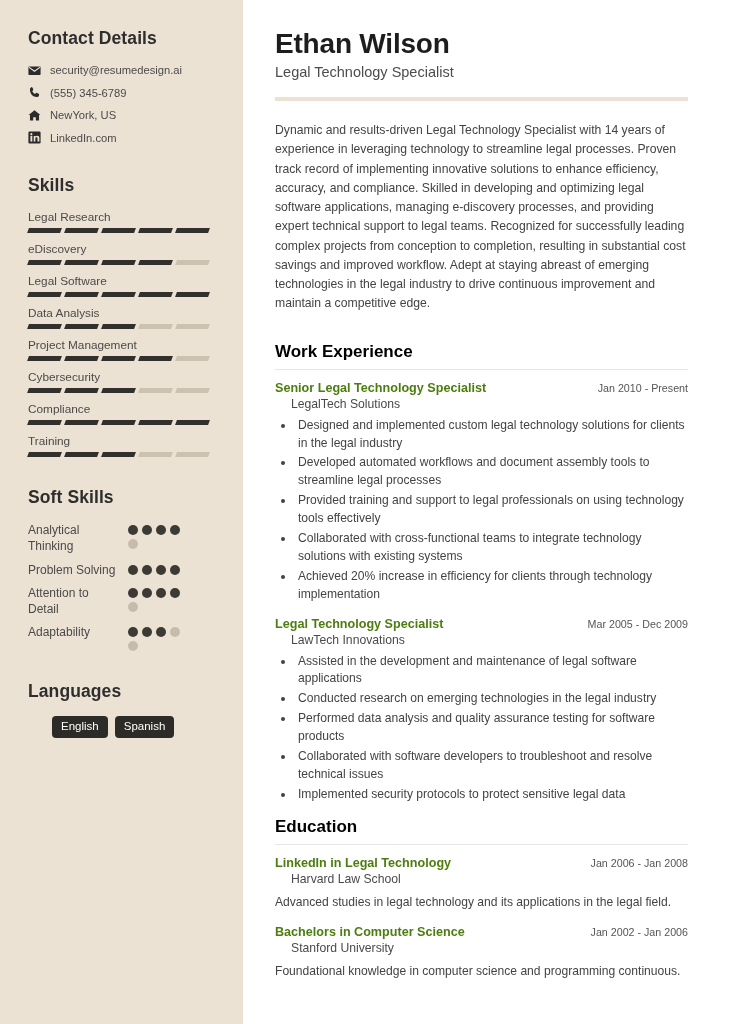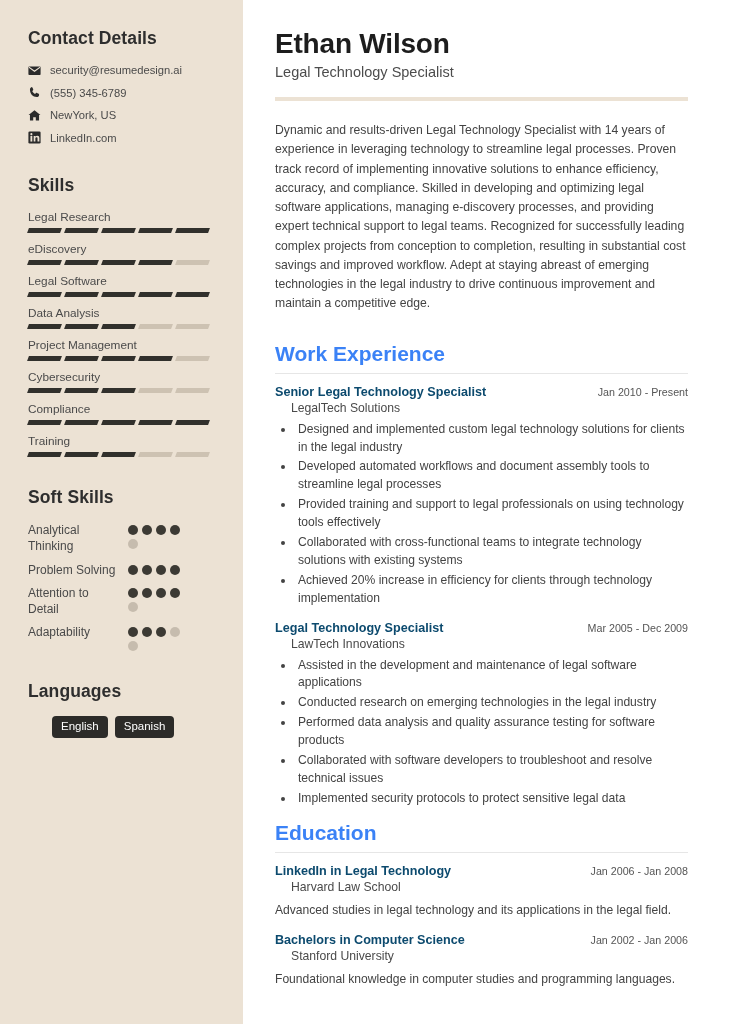--- a/index.html
+++ b/index.html
@@ -106,35 +106,35 @@
 
   .summary {
     font-size: 12.2px;
     line-height: 1.58;
     color: #434343;
     margin: 0 0 28px 0;
     text-align: left;
   }
 
   .sec-h {
-    font-size: 21px;
+    font-size: 17px;
     font-weight: bold;
-    color: #3b82f6;
+    color: #000000;
     margin: 0 0 7px 0;
   }
   .sec-rule { height: 1px; background: #e6e6e6; margin-bottom: 11px; }
 
   .entry { margin-bottom: 13px; }
   .entry-top {
     display: flex;
     align-items: baseline;
     justify-content: space-between;
     gap: 10px;
   }
-  .entry-title { font-size: 12.6px; font-weight: bold; color: #0c4a6e; }
+  .entry-title { font-size: 12.6px; font-weight: bold; color: #4d7c0f; }
   .entry-date { font-size: 10.7px; color: #555; white-space: nowrap; }
   .entry-org { font-size: 12.2px; color: #4a4a4a; margin-top: 2px; margin-left: 16px; }
   .entry-desc { font-size: 12.1px; color: #434343; line-height: 1.5; margin-top: 7px; }
 
   ul.bullets { margin: 6px 0 0 0; padding-left: 20px; }
   ul.bullets li {
     font-size: 12.1px;
     color: #434343;
     line-height: 1.48;
     margin-bottom: 2px;
@@ -373,17 +373,17 @@
           </div>
           <div class="entry-org">Harvard Law School</div>
           <div class="entry-desc">Advanced studies in legal technology and its applications in the legal field.</div>
         </div>
         <div class="edu-entry">
           <div class="entry-top">
             <span class="entry-title">Bachelors in Computer Science</span>
             <span class="entry-date">Jan 2002 - Jan 2006</span>
           </div>
           <div class="entry-org">Stanford University</div>
-          <div class="entry-desc">Foundational knowledge in computer studies and programming languages.</div>
+          <div class="entry-desc">Foundational knowledge in computer science and programming continuous.</div>
         </div>
       </div>
   </main>
 </div>
 
 </body></html>

